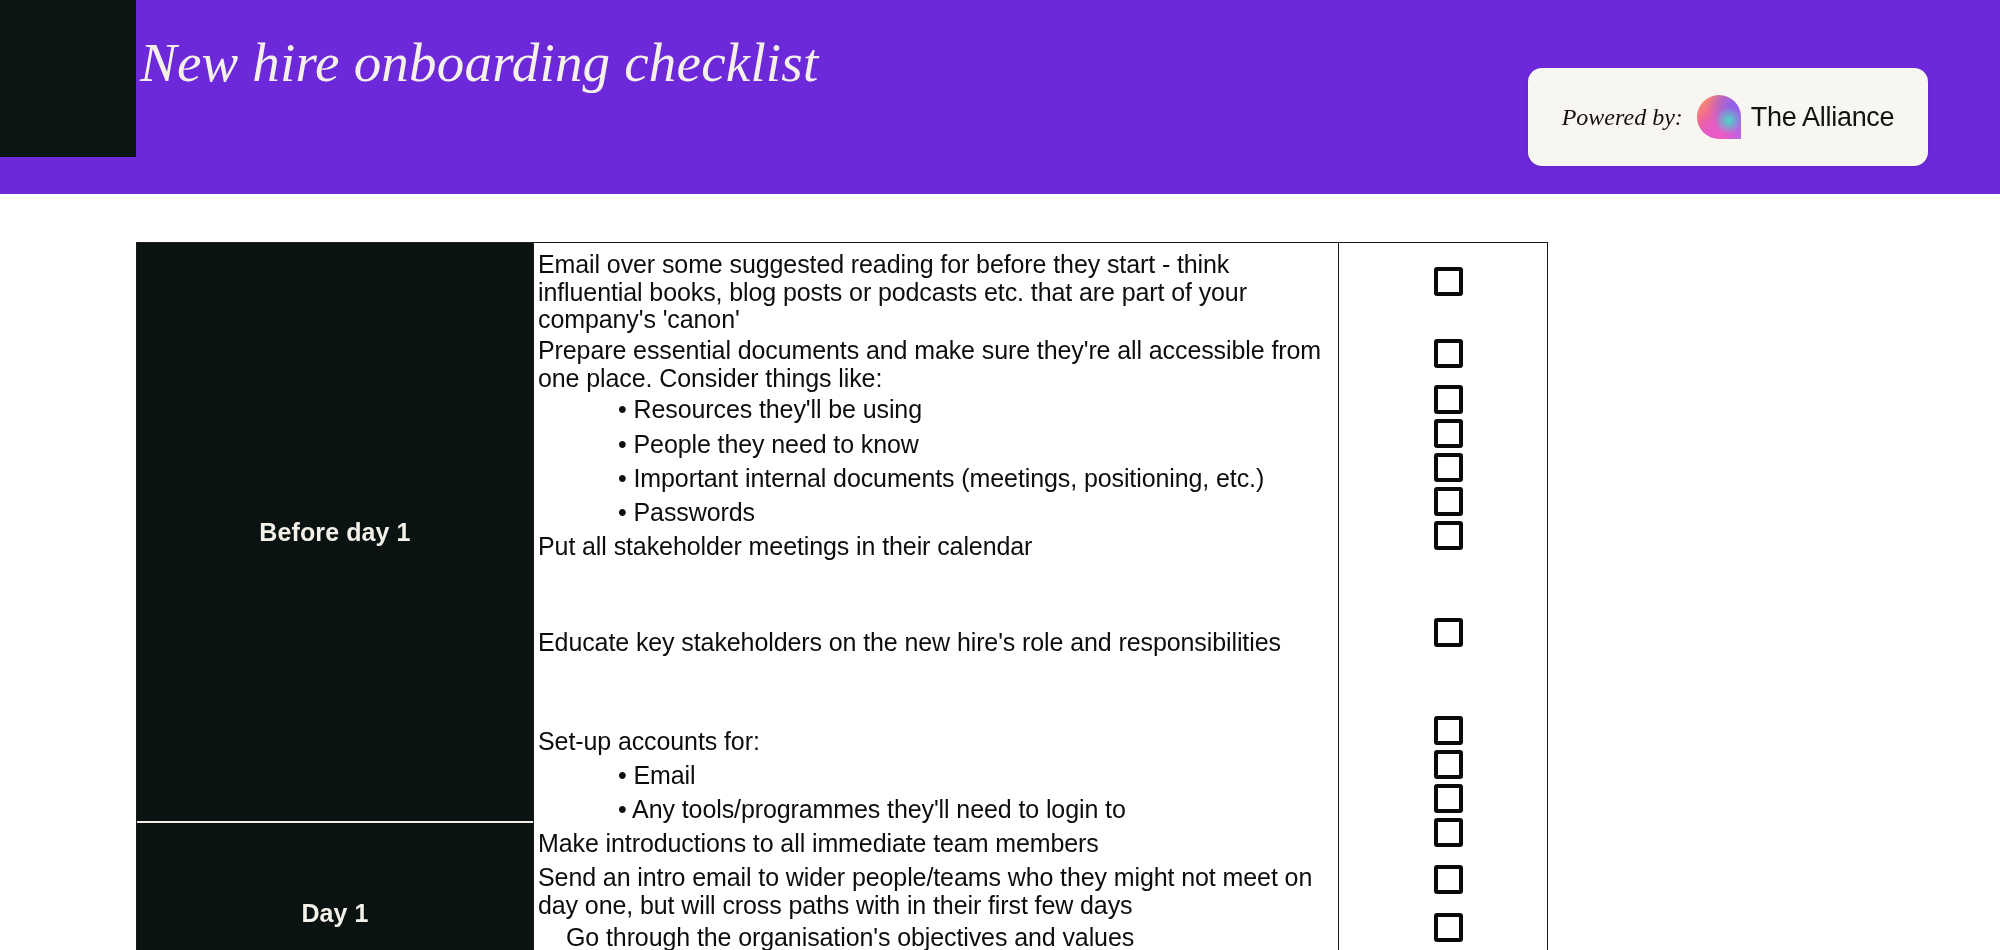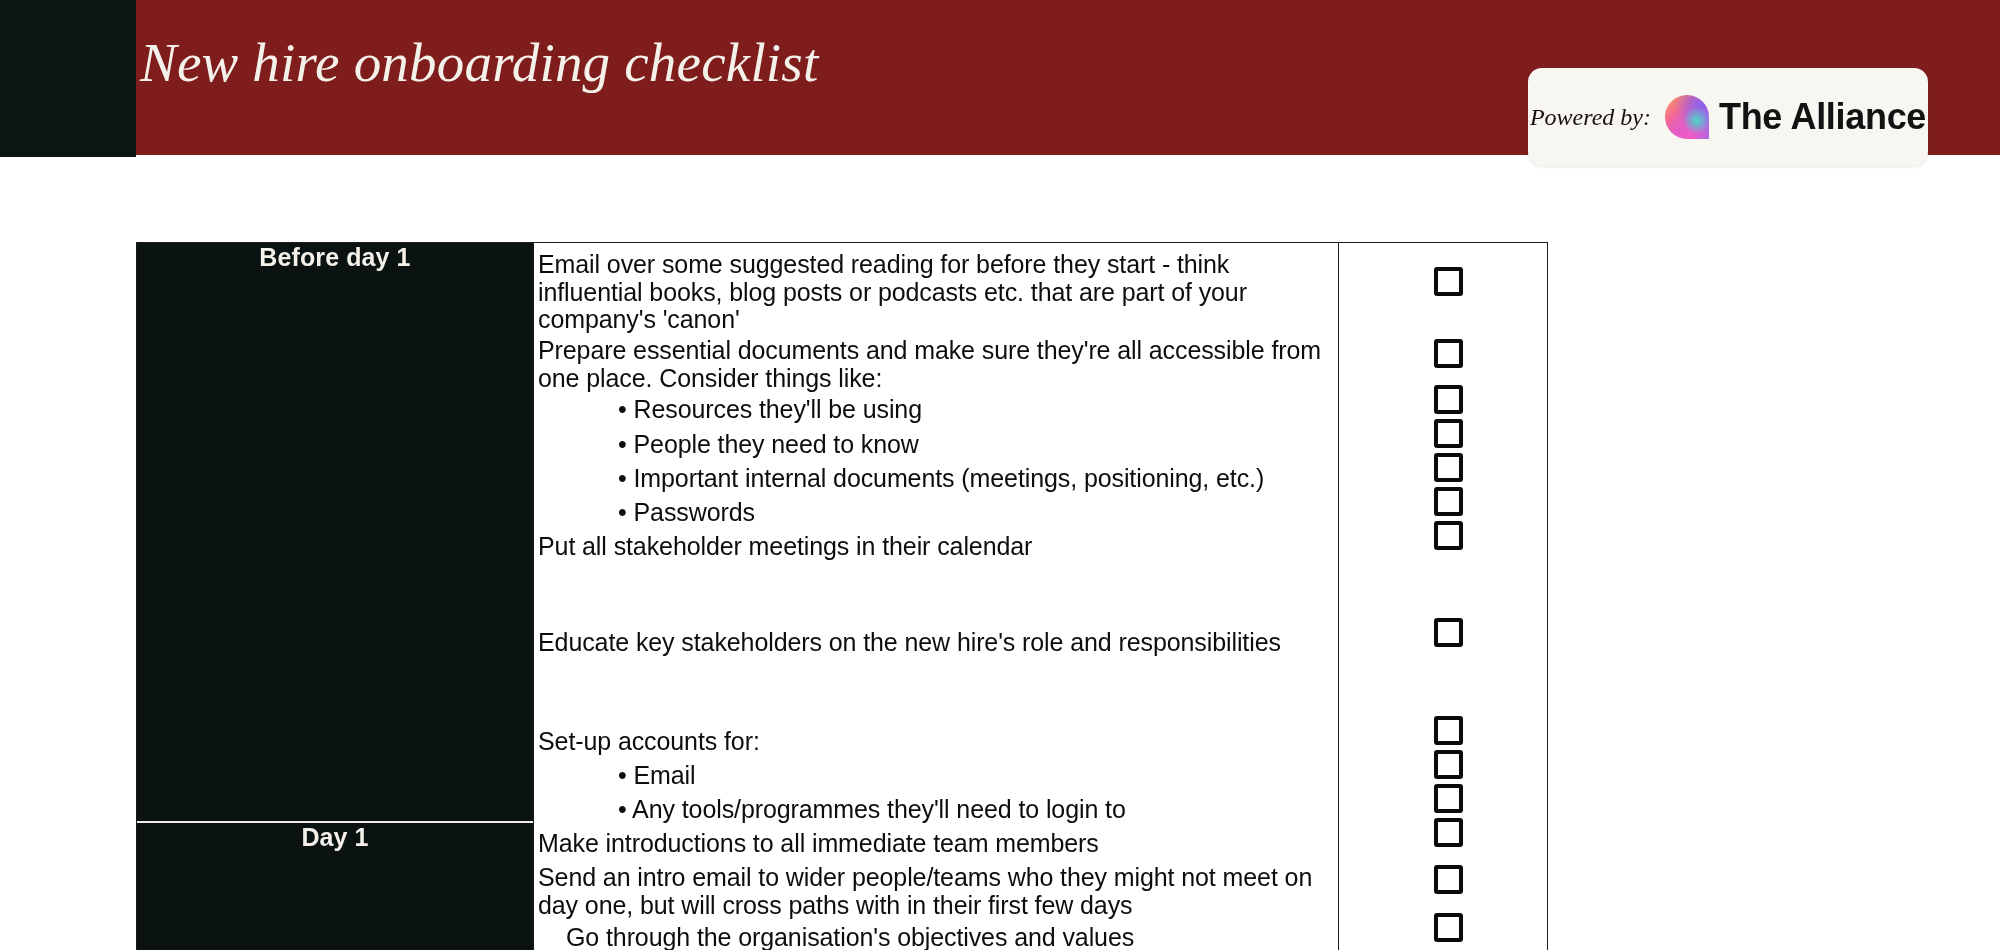--- a/index.html
+++ b/index.html
@@ -10,22 +10,22 @@
     overflow: hidden;
     background: #ffffff;
     font-family: "Liberation Sans", sans-serif;
   }
 
   
   .header {
     position: absolute;
     left: 0; top: 0;
     width: 2000px;
-    height: 155px;
-    background: #7f1d1d;
+    height: 194px;
+    background: #6d28d9;
   }
   .header-seam {
     position: absolute;
     left: 0; top: 0;
     width: 136px;
     height: 157px;
     background: #0b1514;
   }
   .header-title {
     position: absolute;
@@ -72,22 +72,22 @@
     height: 44px;
     border-radius: 50% 50% 0 50%;
     background:
       radial-gradient(circle at 72% 58%, #4ad6c4 0%, rgba(74,214,196,0.0) 34%),
       radial-gradient(circle at 82% 22%, #8b63ea 0%, rgba(139,99,234,0.0) 52%),
       radial-gradient(circle at 52% 96%, #f25bbf 0%, rgba(242,91,191,0.0) 58%),
       linear-gradient(135deg, #f5a25c 0%, #f2698f 32%, #cc5ae0 62%, #9a6cf0 100%);
     flex: none;
   }
   .brand-name {
-    font-size: 36px;
-    font-weight: 700;
+    font-size: 27px;
+    font-weight: 400;
     color: #121212;
     letter-spacing: -0.3px;
     white-space: nowrap;
     text-align: center;
   }
 
   
   .table {
     position: absolute;
     left: 136px;
@@ -104,21 +104,21 @@
   .col-phase {
     width: 397px;
     flex: none;
     background: #0a1311;
     position: relative;
     border-right: 1.5px solid #1b1b1b;
   }
   .phase-block {
     position: relative;
     display: flex;
-    align-items: flex-start;
+    align-items: center;
     justify-content: center;
   }
   .phase-block.before { height: 578px; }
   .phase-block.day1   { height: 182px; border-top: 2px solid #f2efe9; }
   .phase-label {
     color: #f4f1ea;
     font-size: 25px;
     font-weight: 700;
     letter-spacing: 0.1px;
     white-space: nowrap;

